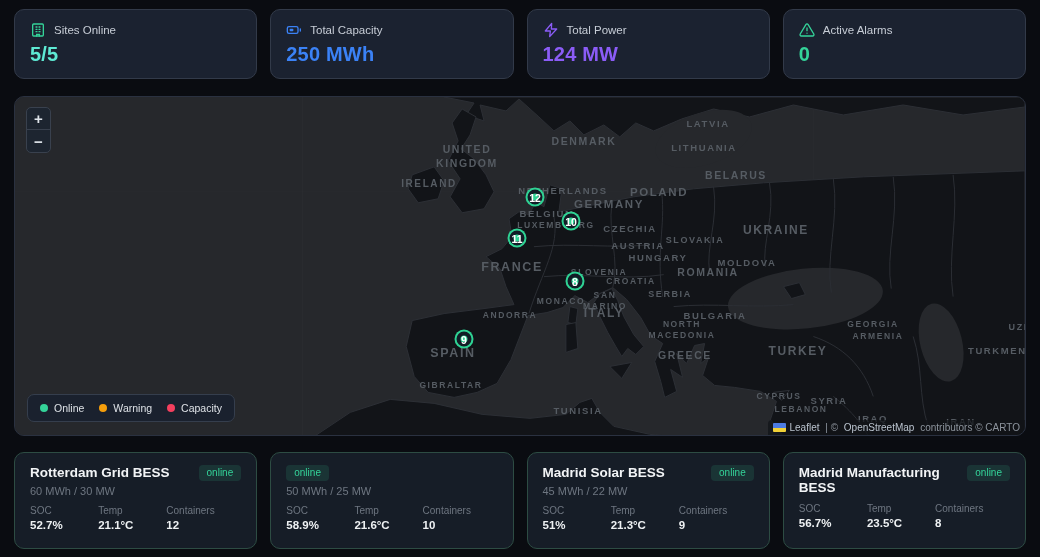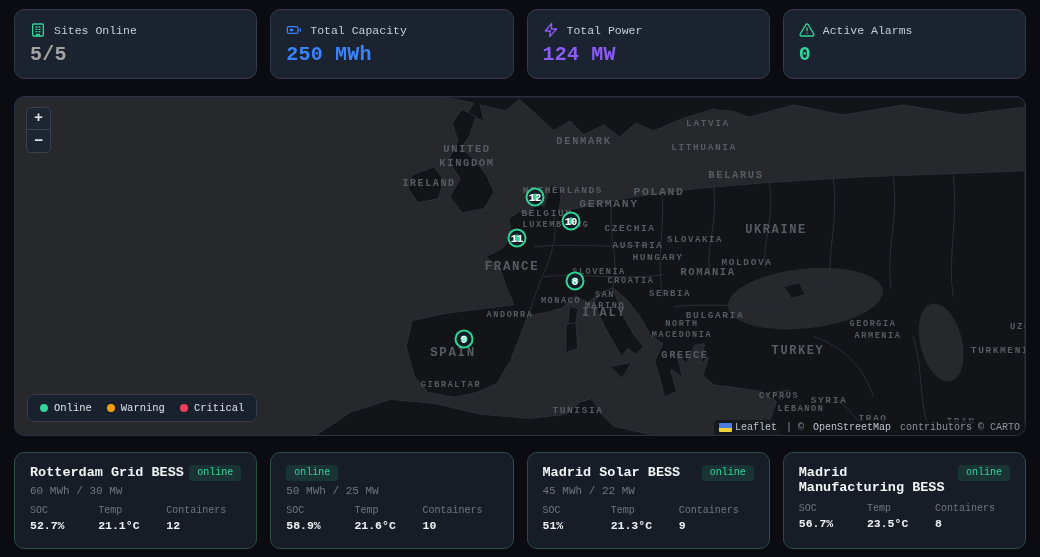--- a/index.html
+++ b/index.html
@@ -3,21 +3,21 @@
 <meta charset="utf-8">
 <style>
   * { box-sizing: border-box; margin: 0; padding: 0; }
   html,body { width:1040px; height:557px; }
   body {
     background:#0a0c11;
     font-family:"Liberation Sans", sans-serif;
     color:#e5e7eb;
     overflow:hidden;
   }
-  .app { position:relative; width:907px; height:557px;font-family:Liberation Mono, monospace; }
+  .app { position:relative; width:907px; height:557px; }
 
   
   .stats-row {
     position:absolute; top:9px; left:14px; width:1012px;
     display:grid; grid-template-columns:repeat(4,1fr); gap:13px;
   }
   .stat-card {
     height:70px; background:#1b2230; border:1px solid #323a49;
     border-radius:10px; padding:12px 15px;
   }
@@ -107,21 +107,21 @@
     <div class="stat-card">
       <div class="stat-head">
         <span class="stat-icon" style="color: rgb(52, 211, 153);">
           <svg viewBox="0 0 24 24" fill="none" stroke="currentColor" stroke-width="2" stroke-linecap="round">
               <rect x="4" y="3" width="16" height="18" rx="1.5"></rect>
               <path d="M9 7.5h1.5M13.5 7.5H15M9 11h1.5M13.5 11H15M9 14.5h1.5M13.5 14.5H15M10 21v-2.5h4V21"></path>
             </svg>
         </span>
         <span class="stat-label">Sites Online</span>
       </div>
-      <div class="stat-value" style="color: #a3a3a3;">5/5</div>
+      <div class="stat-value" style="color: #5eead4;">5/5</div>
     </div>
 
     <div class="stat-card">
       <div class="stat-head">
         <span class="stat-icon" style="color: rgb(59, 130, 246);">
           <svg viewBox="0 0 24 24" fill="none" stroke="currentColor" stroke-width="2" stroke-linecap="round">
               <rect x="2" y="7" width="16" height="10" rx="2.5"></rect>
               <line x1="21.5" y1="10.5" x2="21.5" y2="13.5"></line>
               <rect x="5.5" y="10.2" width="5.5" height="3.6" rx="1" fill="currentColor" stroke="none"></rect>
             </svg>
@@ -275,21 +275,21 @@
       <div class="legend-item">
         <span class="legend-dot" style="background: rgb(52, 211, 153);"></span>
         <span>Online</span>
       </div>
       <div class="legend-item">
         <span class="legend-dot" style="background: rgb(245, 158, 11);"></span>
         <span>Warning</span>
       </div>
       <div class="legend-item">
         <span class="legend-dot" style="background: rgb(244, 63, 94);"></span>
-        <span>Critical</span>
+        <span>Capacity</span>
       </div>
     </div>
 
     <div class="attribution">
       <span class="flag"></span>
       <span class="link">Leaflet</span>
       <span> | © </span>
       <span class="link">OpenStreetMap</span>
       <span> contributors © CARTO</span>
     </div>

